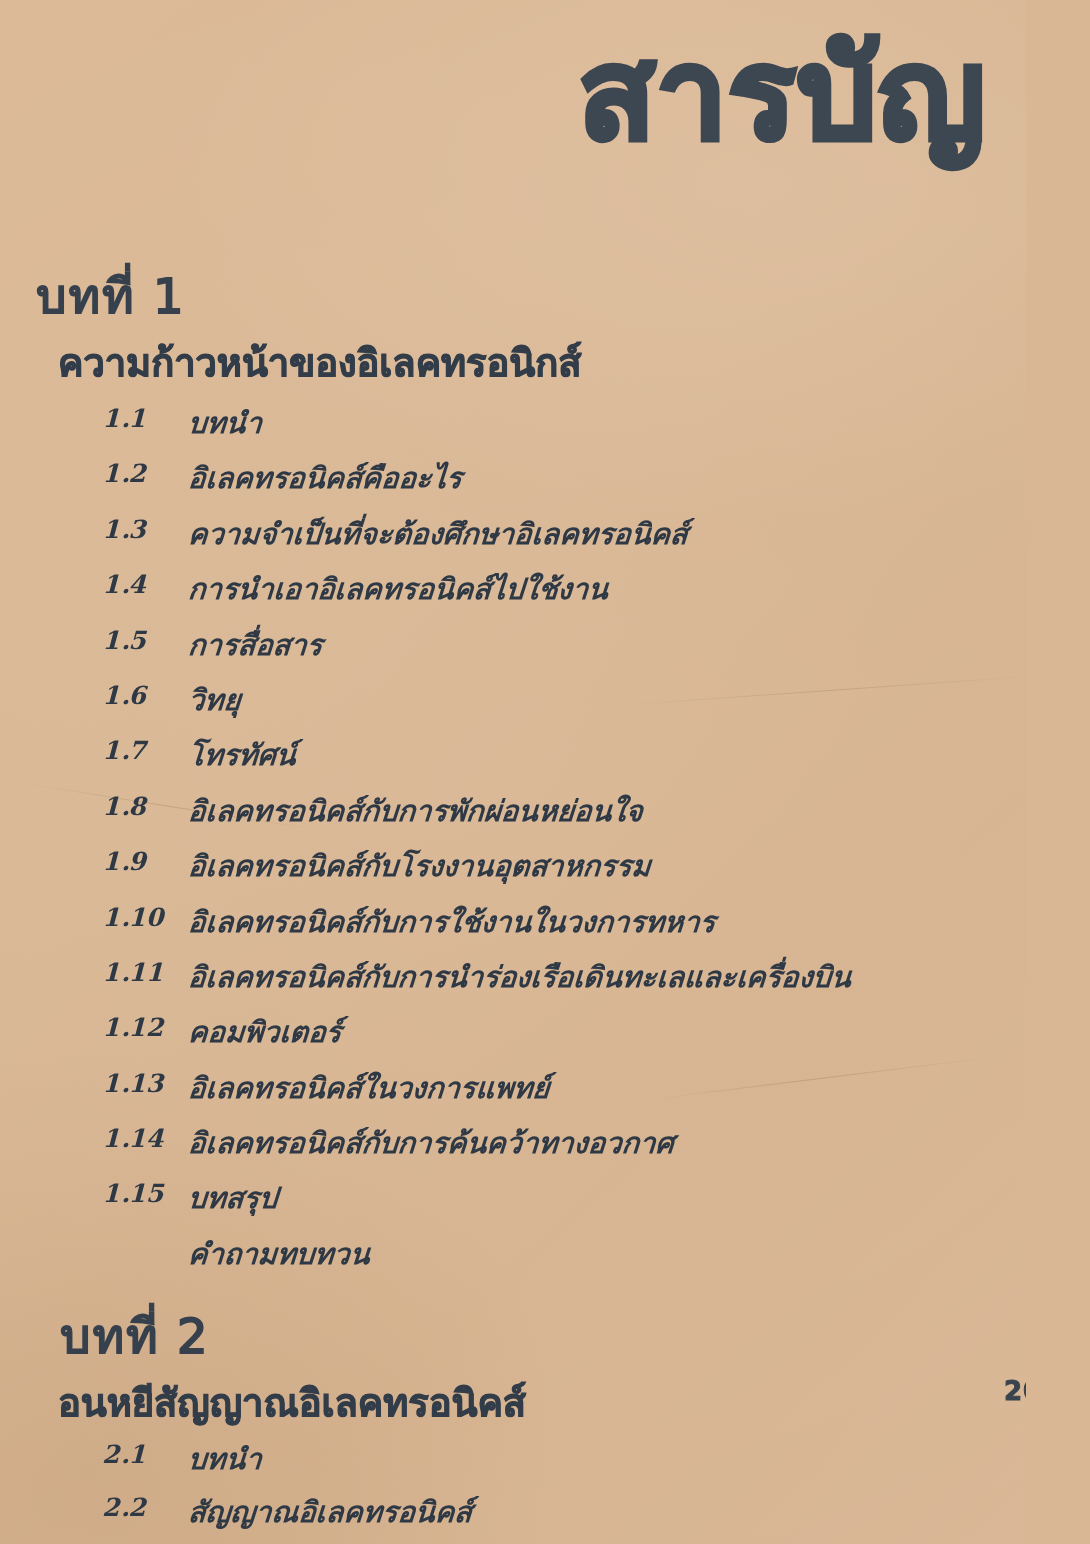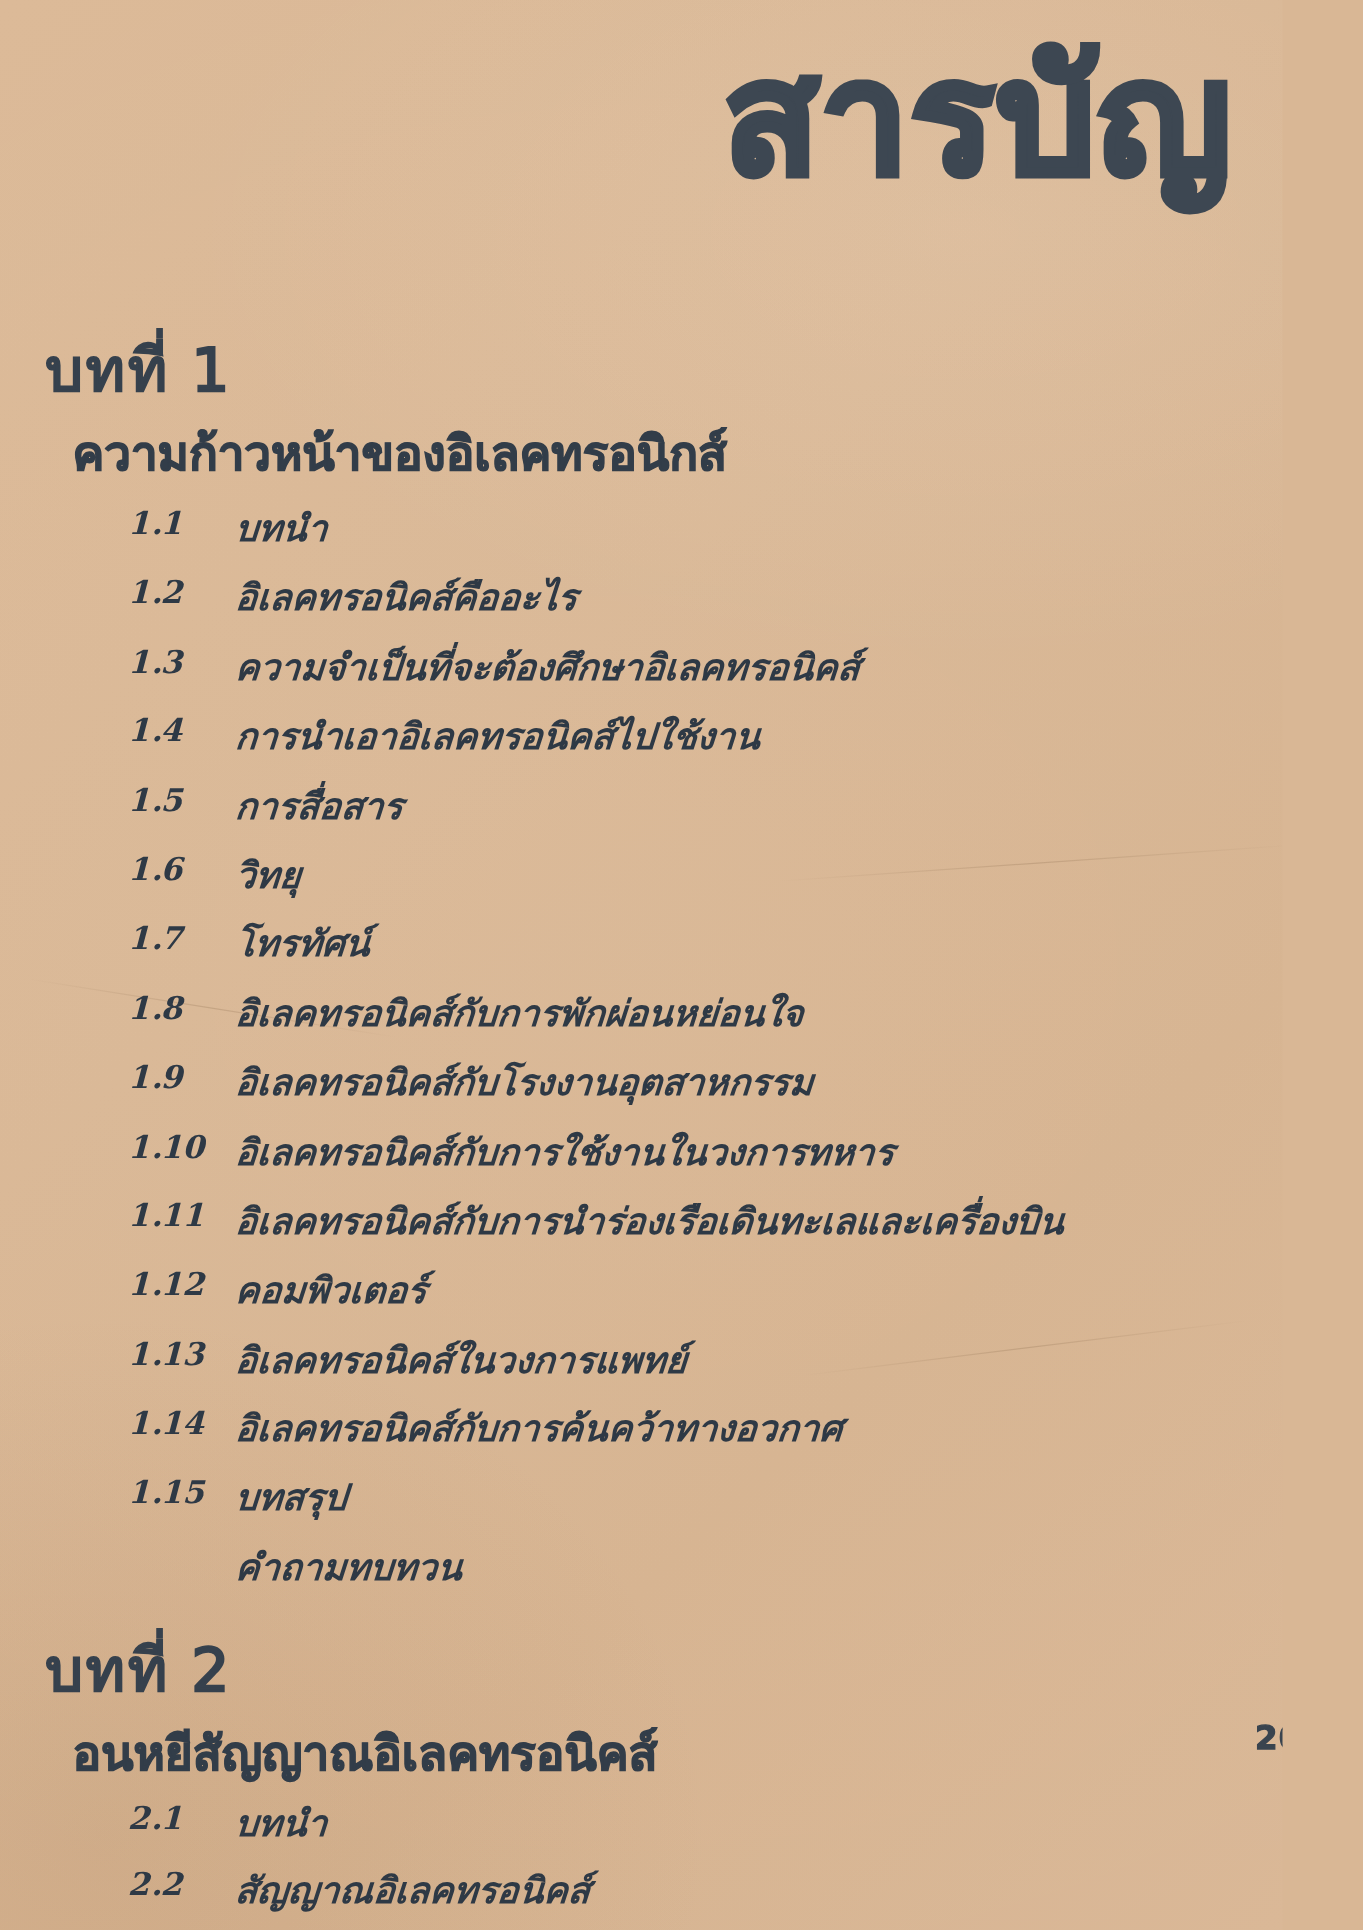--- a/index.html
+++ b/index.html
@@ -52,21 +52,21 @@
     position: absolute;
     left: 30px;
     font-size: 38px;
     font-weight: 700;
     color: #323d49;
     margin-left: 28px;
     -webkit-text-stroke: 1px #323d49;
   }
   .ch1-label { top: 258px; }
   .ch1-title { top: 332px; }
-  .ch2-label { top: 1298px; }
+  .ch2-label { top: 1298px; margin-left: 24px; }
   .ch2-title { top: 1372px; }
 
   .items {
     position: absolute;
     left: 102px;
   }
   .ch1-items { top: 400px; }
   .ch2-items { top: 1436px; }
   .item-row {
     display: flex;

